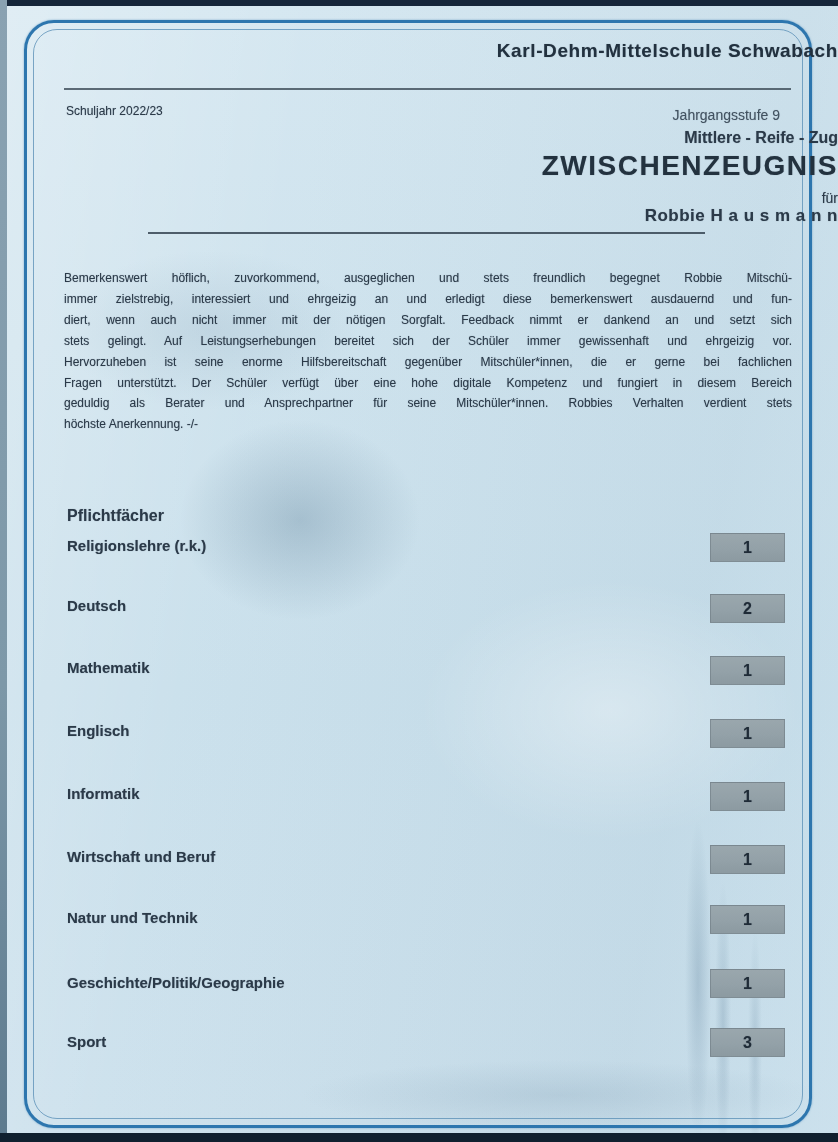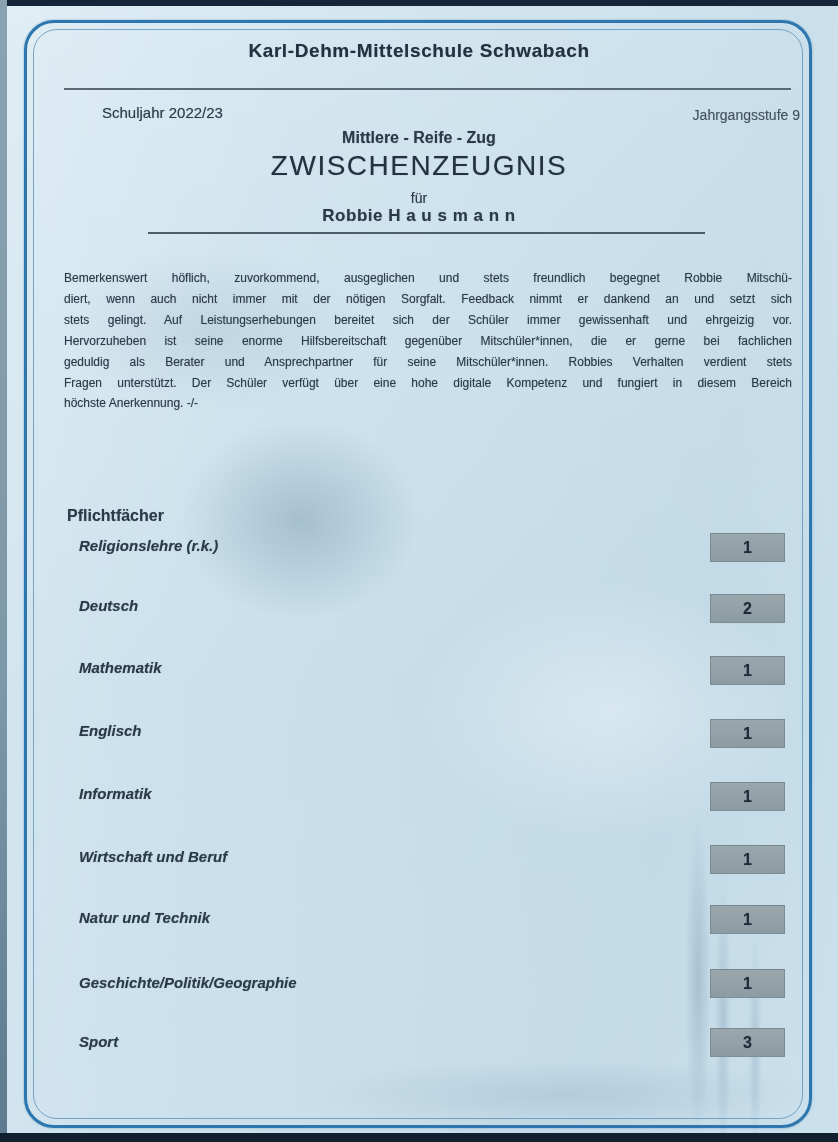--- a/index.html
+++ b/index.html
@@ -41,38 +41,38 @@
     border: 3px solid #2d76ae; border-radius: 30px;
     box-shadow: 0 0 2px rgba(45,118,174,0.6);
   }
   .frame-inner {
     position: absolute; left: 33px; top: 29px; width: 770px; height: 1090px;
     border: 1px solid rgba(86,140,180,0.75); border-radius: 24px;
   }
   
   .ink { color: #2b3a49; text-shadow: 0 0 1px rgba(43,58,73,0.40); }
   .center { left: 0; width: 838px; text-align: center; }
-  .abs { position: absolute; }
+  .abs { position: absolute; text-align: right; }
 
   .school-name { top: 40px; font-size: 19px; font-weight: bold; letter-spacing: 0.6px; color: #22313f; }
   .divider { position: absolute; left: 64px; top: 88px; width: 727px; height: 2px; background: #44545f; opacity: 0.85; }
-  .school-year { left: 66px; top: 104px; font-size: 15px; margin-left: 36px; }
-  .grade-level { left: 550px; top: 107px; width: 250px; text-align: right; font-size: 14px; opacity: 0.85; filter: blur(0.4px); }
+  .school-year { left: 66px; top: 104px; font-size: 12px; }
+  .grade-level { left: 530px; top: 107px; width: 250px; text-align: right; font-size: 14px; opacity: 0.85; filter: blur(0.4px); }
   .track { top: 129px; font-size: 16px; font-weight: bold; }
-  .doc-title { top: 150px; font-size: 28px; font-weight: normal; letter-spacing: 1.5px; color: #23323f; }
+  .doc-title { top: 150px; font-size: 28px; font-weight: bold; letter-spacing: 1.5px; color: #23323f; }
   .for-label { top: 190px; font-size: 14px; }
   .student-name { top: 206px; font-size: 17px; font-weight: bold; letter-spacing: 0.5px; }
   .name-underline { position: absolute; left: 148px; top: 232px; width: 557px; height: 2px; background: #2c3b49; opacity: 0.8; }
 
   .remarks { position: absolute; left: 64px; top: 268px; width: 728px; font-size: 12px; line-height: 20.9px; }
   .remarks .line { text-align: justify; text-align-last: justify; white-space: normal; }
   .remarks .line.last { text-align-last: left; }
 
   .section-title { left: 67px; top: 507px; font-size: 16px; font-weight: bold; }
-  .subject-label { position: absolute; left: 79px; font-size: 15px; font-weight: bold; font-style: italic; }
+  .subject-label { position: absolute; left: 67px; font-size: 15px; font-weight: bold; }
   .grade-box {
     position: absolute; left: 710px; width: 75px; height: 29px;
     background: linear-gradient(180deg, #9aa7ad 0%, #93a1a8 55%, #8c9aa1 100%);
     border: 1px solid rgba(110,124,132,0.6);
     display: flex; align-items: center; justify-content: center;
     font-size: 16px; font-weight: bold; color: #1f2b37;
     text-shadow: 0 0 1px rgba(31,43,55,0.4);
   }
 </style>
 </head>
@@ -91,25 +91,26 @@
 <div class="abs ink school-year">Schuljahr 2022/23</div>
 <div class="abs ink grade-level">Jahrgangsstufe 9</div>
 <div class="abs center ink track">Mittlere - Reife - Zug</div>
 <div class="abs center ink doc-title">ZWISCHENZEUGNIS</div>
 <div class="abs center ink for-label">für</div>
 <div class="abs center ink student-name">Robbie H a u s m a n n</div>
 <div class="name-underline"></div>
 
 <div class="remarks ink">
   <div class="line">Bemerkenswert höflich, zuvorkommend, ausgeglichen und stets freundlich begegnet Robbie Mitschü-</div>
+  <div class="line">immer zielstrebig, interessiert und ehrgeizig an und erledigt diese bemerkenswert ausdauernd und fun-</div>
   <div class="line">diert, wenn auch nicht immer mit der nötigen Sorgfalt. Feedback nimmt er dankend an und setzt sich</div>
   <div class="line">stets gelingt. Auf Leistungserhebungen bereitet sich der Schüler immer gewissenhaft und ehrgeizig vor.</div>
   <div class="line">Hervorzuheben ist seine enorme Hilfsbereitschaft gegenüber Mitschüler*innen, die er gerne bei fachlichen</div>
+  <div class="line">Fragen unterstützt. Der Schüler verfügt über eine hohe digitale Kompetenz und fungiert in diesem Bereich</div>
   <div class="line">geduldig als Berater und Ansprechpartner für seine Mitschüler*innen. Robbies Verhalten verdient stets</div>
-  <div class="line">Fragen unterstützt. Der Schüler verfügt über eine hohe digitale Kompetenz und fungiert in diesem Bereich</div>
   <div class="line last">höchste Anerkennung. -/-</div>
 </div>
 
 <div class="abs ink section-title">Pflichtfächer</div>
 
 <div>
   <span class="subject-label ink" style="top:537px">Religionslehre (r.k.)</span>
   <span class="grade-box" style="top:533px">1</span>
 </div>
 <div>

